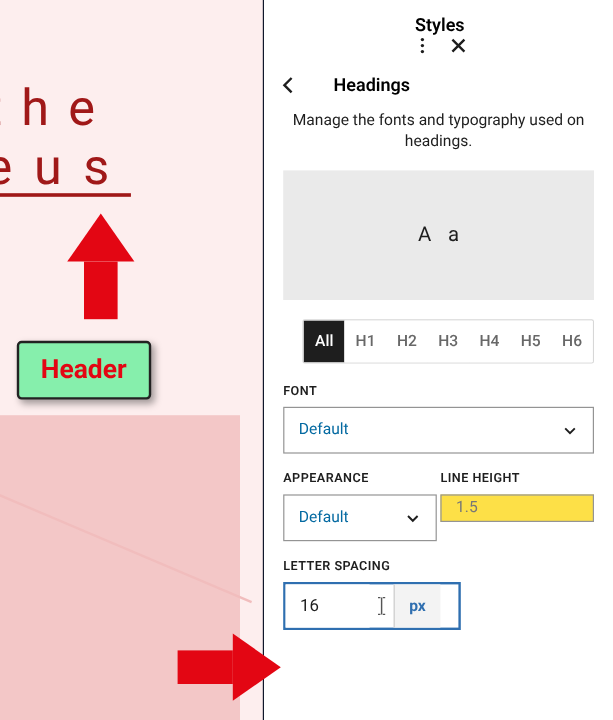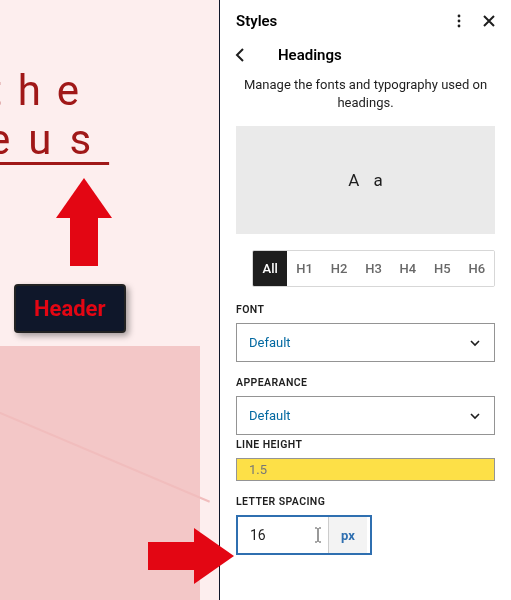--- a/index.html
+++ b/index.html
@@ -17,35 +17,35 @@
   .arrow-up {
     position: absolute; left: 56px; top: 178px; display: flex; flex-direction: column; align-items: center;
   }
   .arrow-up .head {
     width: 0; height: 0; border-left: 28px solid transparent; border-right: 28px solid transparent; border-bottom: 40px solid #e30613;
   }
   .arrow-up .shaft {
     width: 28px; height: 48px; background: #e30613;
   }
   .callout {
-    position: absolute; top: 284px; left: 14px; background: #0f172a; border: 2px solid #222; border-radius: 4px;
+    position: absolute; top: 284px; left: 14px; background: #86efac; border: 2px solid #222; border-radius: 4px;
     padding: 10px 18px; box-shadow: 3px 3px 6px rgba(0,0,0,.35);
   }
   .callout span { color: #e30613; font-size: 22px; font-weight: 700; }
   .arrow-right {
     position: absolute; left: 148px; top: 528px; display: flex; align-items: center;
   }
   .arrow-right .shaft { width: 46px; height: 28px; background: #e30613; }
   .arrow-right .head {
     width: 0; height: 0; border-top: 28px solid transparent; border-bottom: 28px solid transparent; border-left: 40px solid #e30613;
   }
 
   .panel { flex: 1; background: #fff; display: flex; flex-direction: column; }
   .panel-header {
-    display: flex; align-items: center; justify-content: space-between; padding: 12px 14px 10px 16px;
+    display: flex; align-items: center; justify-content: space-between; padding: 12px 14px 10px 16px; flex-direction: column;
   }
   .panel-title { font-size: 15px; font-weight: 600; }
   .panel-actions { display: flex; gap: 14px; align-items: center; }
   .icon-btn { cursor: pointer; color: #1e1e1e; display: inline-flex; }
   .breadcrumb {
     display: flex; align-items: center; gap: 28px; padding: 6px 16px 12px 12px;
   }
   .breadcrumb .back { cursor: pointer; display: inline-flex; }
   .breadcrumb .crumb { font-size: 15px; font-weight: 600; }
   .desc { padding: 0 16px 14px 16px; font-size: 13px; color: #1e1e1e; line-height: 1.4; text-align: center; }
@@ -63,29 +63,29 @@
     flex: 1; background: #fff; border: none; padding: 10px 0; font-size: 13px; color: #686868; cursor: pointer; font-weight: 500;
   }
   .level-tabs button.active { background: #1e1e1e; color: #fff; }
 
   .field-group { padding: 0 16px 14px 16px; }
   .field-label { font-size: 10.5px; font-weight: 600; letter-spacing: .4px; color: #1e1e1e; text-transform: uppercase; margin-bottom: 7px; }
   .select {
     width: 100%; border: 1px solid #949494; background: #fff; padding: 11px 12px; font-size: 13px; display: flex;
     justify-content: space-between; align-items: center; cursor: pointer; color: #0369a1;
   }
-  .row2 { display: flex; gap: 3px; padding: 0 16px 14px 16px; flex-direction: column; }
+  .row2 { display: flex; gap: 3px; padding: 0 16px 14px 16px; }
   .row2 .col { flex: 1; }
   .text-input {
     width: 100%; border: 1px solid #949494; padding: 3px 12px; font-size: 13px; color: #777; background: #fde047;
   }
 
   .letter-spacing-group { padding: 0 16px 14px 16px; }
   .ls-box {
-    display: flex; border: 2px solid #2f6fb0; width: 136px; align-items: stretch;
+    display: flex; border: 2px solid #2f6fb0; width: 148px; align-items: stretch;
   }
   .ls-box input {
     width: 70px; border: none; padding: 10px 8px 10px 12px; font-size: 14px; color: #1e1e1e; outline: none;
   }
   .ls-box .cursor-icon { display: flex; align-items: center; padding: 0 4px; color: #555; }
   .ls-box .unit {
     background: #f3f3f3; color: #2f6fb0; font-size: 13px; display: flex; align-items: center; padding: 0 12px; border-left: 1px solid #ccc; cursor: pointer; font-weight: bold;
   }
   svg { display: block; }
 </style>

